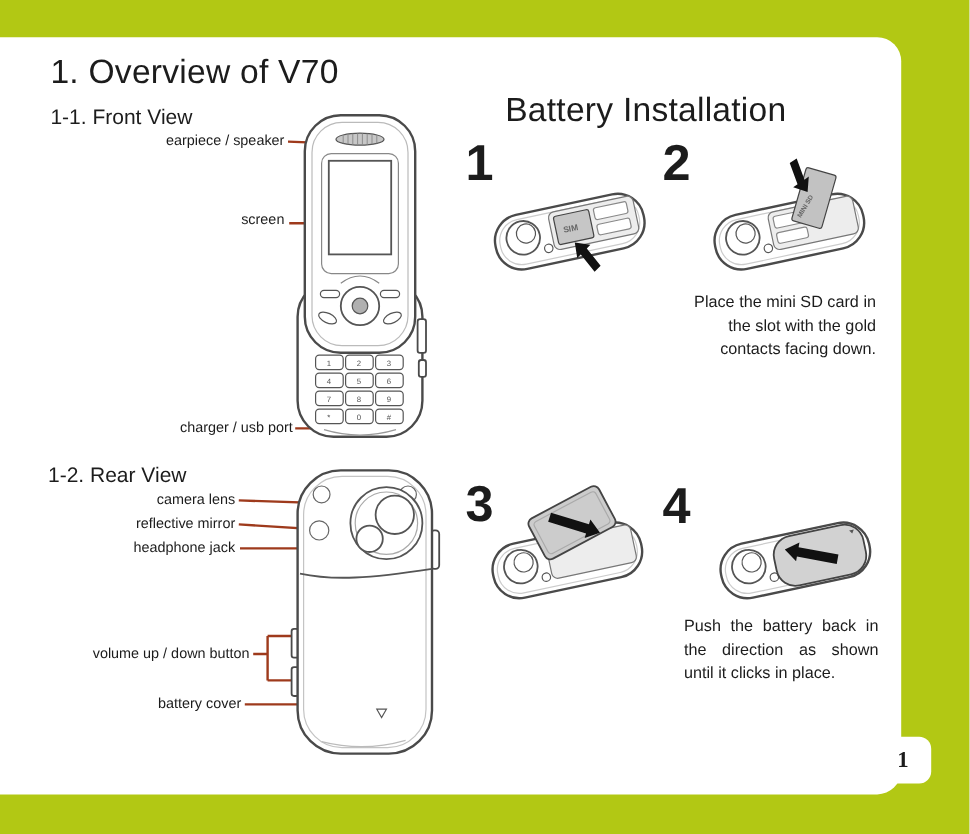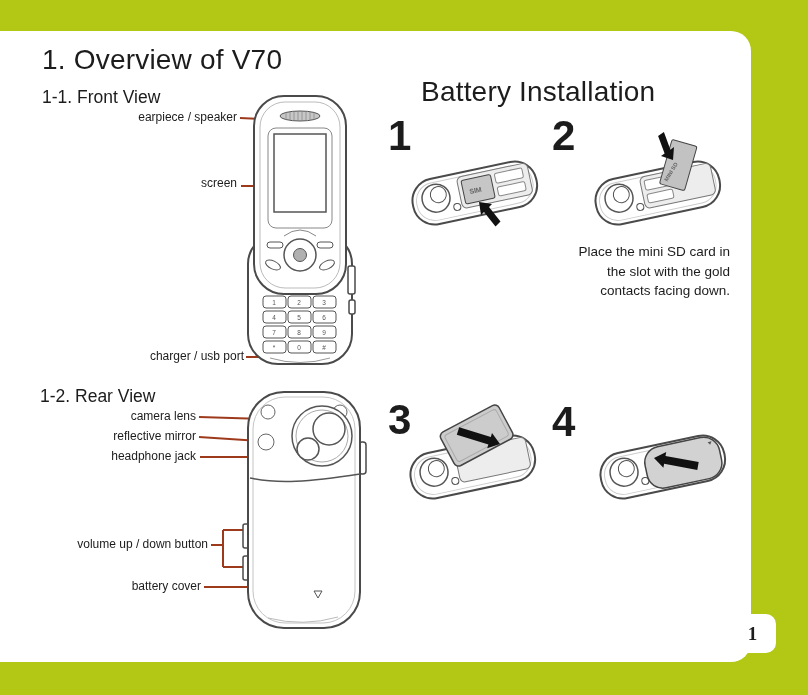--- a/index.html
+++ b/index.html
@@ -199,14 +199,15 @@
       <circle cx="36" cy="64" r="14" fill="#fff" stroke="#555" stroke-width="1.5"></circle>
       <circle cx="39" cy="61" r="8" fill="#fff" stroke="#555"></circle>
       <circle cx="55" cy="77" r="3.5" fill="#fff" stroke="#555"></circle>
       <rect x="58" y="46" width="76" height="42" rx="16" fill="#d2d2d2" stroke="#444" stroke-width="1.5"></rect>
       <path d="M124,52 L128,52 L126,55 Z" fill="#555"></path>
     </g>
     <polygon fill="#111" points="66,58 78.2,52 77.5,56 110.7,62.1 109.3,69.9 76.1,63.8 75.4,67.8"></polygon>
   </svg>
 
   <div class="steptext left" style="left:572px;top:242px;width:158px">Place the mini SD card in the slot with the gold contacts facing down.</div>
+  <div class="steptext" style="left:570px;top:512px;width:162px">Push the battery back in the direction as shown until it clicks in place.</div>
 
 </div>
 
 </body></html>

